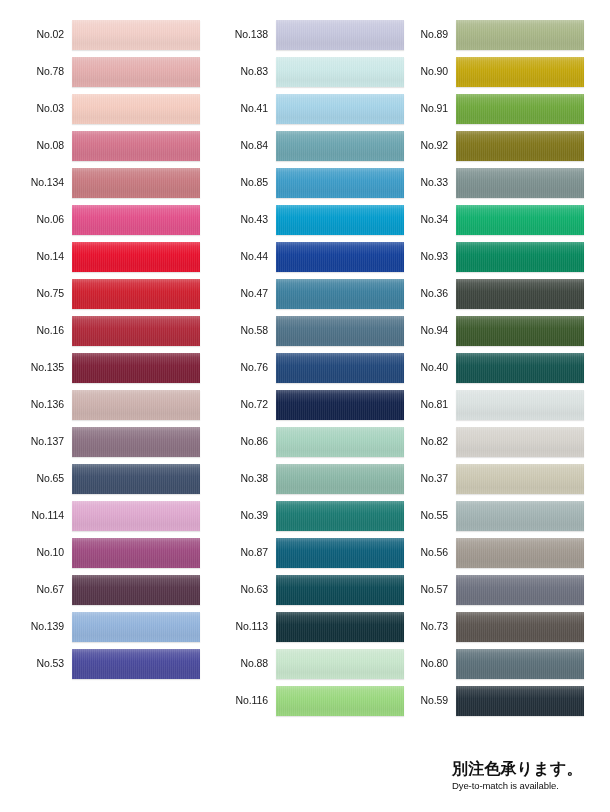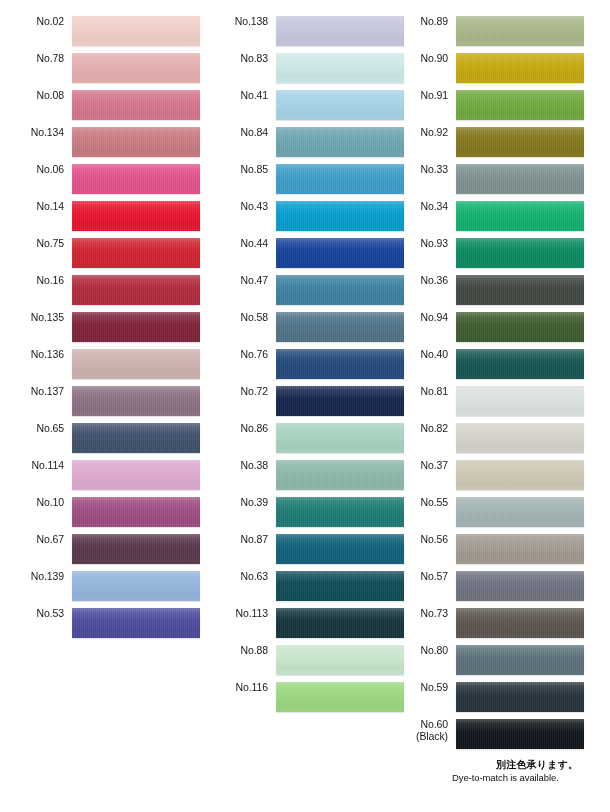--- a/index.html
+++ b/index.html
@@ -29,21 +29,21 @@
     width: 196px;
   }
   .col-0 { left: 4px; }
   .col-1 { left: 208px; }
   .col-2 { left: 388px; }
 
   .swatch-row {
     position: relative;
     height: 37px;
     display: flex;
-    align-items: flex-start;
+    align-items: center;
   }
 
   .swatch-label {
     width: 68px;
     flex: 0 0 68px;
     text-align: right;
     padding-right: 8px;
     box-sizing: border-box;
     font-size: 10.5px;
     color: #1a1a1a;
@@ -89,25 +89,24 @@
   }
 
   .footer-note {
     position: absolute;
     left: 452px;
     top: 758px;
     width: 158px;
     color: #111111;
   }
   .footer-jp {
-    font-size: 10px;
+    font-size: 16px;
     font-weight: bold;
     line-height: 1.35;
     letter-spacing: 0.2px;
-    margin-left: 44px;
   }
   .footer-en {
     font-size: 9.5px;
     font-weight: 400;
     line-height: 1.35;
     letter-spacing: -0.1px;
   }
 </style>
 </head>
 <body>
@@ -116,20 +115,24 @@
   <div class="column col-0">
       <div class="swatch-row">
         <div class="swatch-label">No.02</div>
         <div class="swatch-chip" style="background-color: rgb(242, 207, 200);"></div>
       </div>
       <div class="swatch-row">
         <div class="swatch-label">No.78</div>
         <div class="swatch-chip" style="background-color: rgb(228, 174, 174);"></div>
       </div>
       <div class="swatch-row">
+        <div class="swatch-label">No.03</div>
+        <div class="swatch-chip" style="background-color: rgb(245, 204, 192);"></div>
+      </div>
+      <div class="swatch-row">
         <div class="swatch-label">No.08</div>
         <div class="swatch-chip" style="background-color: rgb(212, 116, 140);"></div>
       </div>
       <div class="swatch-row">
         <div class="swatch-label">No.134</div>
         <div class="swatch-chip" style="background-color: rgb(200, 122, 128);"></div>
       </div>
       <div class="swatch-row">
         <div class="swatch-label">No.06</div>
         <div class="swatch-chip" style="background-color: rgb(226, 80, 138);"></div>
@@ -330,25 +333,20 @@
         <div class="swatch-label">No.73</div>
         <div class="swatch-chip" style="background-color: rgb(91, 84, 79);"></div>
       </div>
       <div class="swatch-row">
         <div class="swatch-label">No.80</div>
         <div class="swatch-chip" style="background-color: rgb(92, 112, 121);"></div>
       </div>
       <div class="swatch-row">
         <div class="swatch-label">No.59</div>
         <div class="swatch-chip" style="background-color: rgb(35, 48, 58);"></div>
-      </div>
-      <div class="swatch-row">
-        <div class="swatch-label">No.60
-(Black)</div>
-        <div class="swatch-chip" style="background-color: rgb(14, 20, 25);"></div>
       </div>
     </div>
 
   <div class="footer-note">
     <div class="footer-jp">別注色承ります。</div>
     <div class="footer-en">Dye-to-match is available.</div>
   </div>
 </div>
 
 </body></html>

